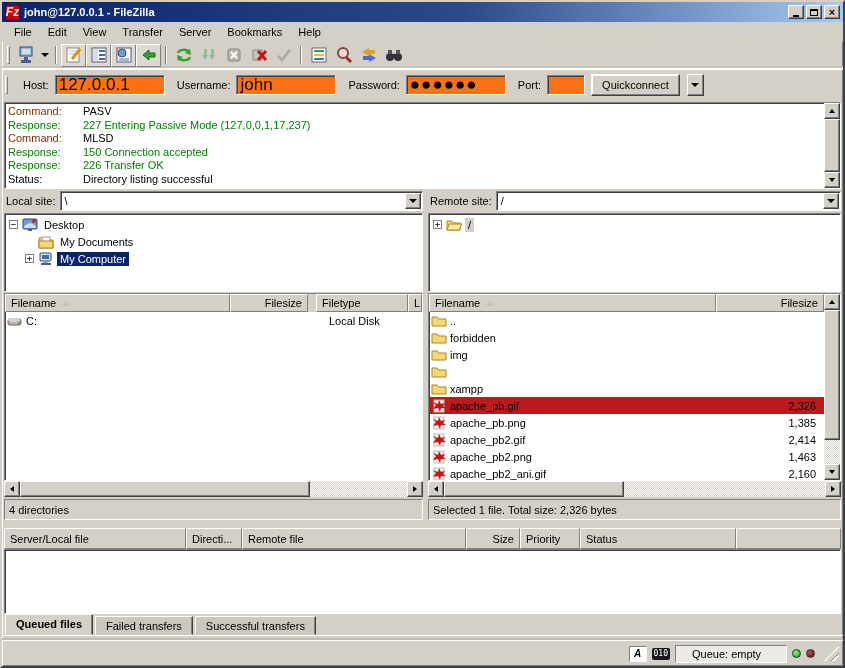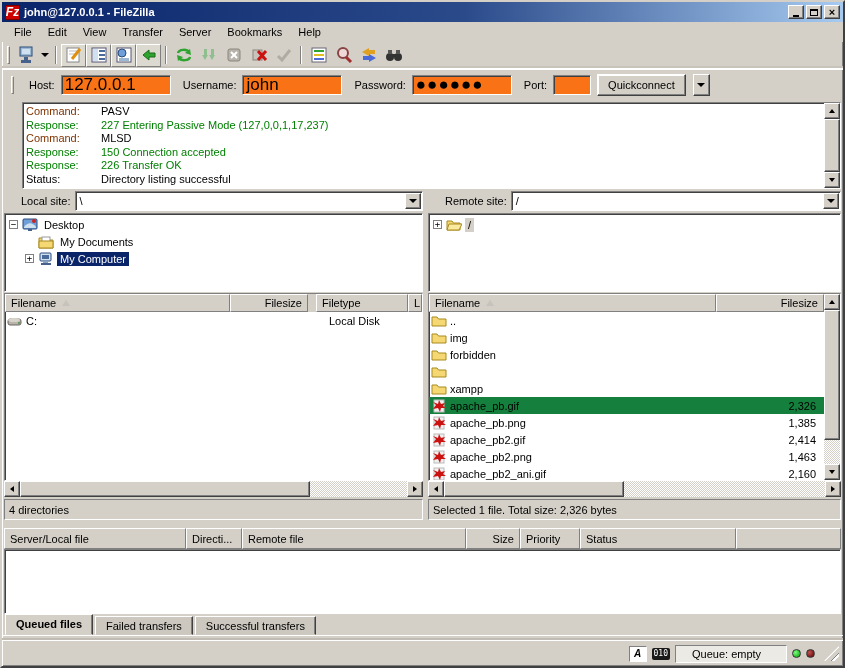--- a/index.html
+++ b/index.html
@@ -36,32 +36,32 @@
   .toolbar { top:40px; height:27px; display:flex; align-items:center; padding-left:2px; border-bottom:1px solid #fff;
     box-shadow: inset 0 -2px 0 #c8c4bc; }
   .tb-grip { width:3px; height:18px; border:1px solid; border-color:#fff #808080 #808080 #fff; margin:0 3px; }
   .tb-sep { width:2px; height:18px; border-left:1px solid #808080; border-right:1px solid #fff; margin:0 4px; }
   .tb-btn { width:25px; height:23px; display:flex; align-items:center; justify-content:center; background:transparent; border:1px solid transparent; }
   .tb-btn.pressed { border-color:#fff #808080 #808080 #fff; background:#dcd9d1; }
   .tb-drop { width:13px; height:23px; display:flex; align-items:center; justify-content:center; }
   .arrow-down { width:0; height:0; border-left:4px solid transparent; border-right:4px solid transparent; border-top:4px solid #000; }
 
   
-  .quickbar { top:67px; height:30px; display:flex; align-items:center; gap:6px; border-top:1px solid #fff; padding-left:6px; }
+  .quickbar { top:67px; height:30px; display:flex; align-items:center; gap:6px; border-top:1px solid #fff; padding-left:0; }
   .qc-label { margin-left:6px; }
   .field { height:20px; background:#f97316; border:1px solid; border-color:#808080 #fff #fff #808080;
     box-shadow: inset 1px 1px 0 #404040; padding:2px 3px; font-family:"Liberation Sans",sans-serif; font-size:17px; }
   .f-host { width:110px; } .f-user { width:100px; } .f-pass { width:100px; letter-spacing:1px; } .f-port { width:38px; }
   .qc-button { height:22px; padding:2px 10px; font-size:11px; background:#D4D0C8;
     border:1px solid; border-color:#fff #404040 #404040 #fff; box-shadow: inset -1px -1px 0 #808080, inset 1px 1px 0 #fff; }
   .qc-drop { width:17px; height:22px; display:flex; align-items:center; justify-content:center; background:#D4D0C8;
     border:1px solid; border-color:#fff #404040 #404040 #fff; box-shadow: inset -1px -1px 0 #808080; margin-left:1px; }
 
   
-  .logpanel { top:100px; height:87px; left:20px; right:2px; position:absolute; background:#fff;
+  .logpanel { top:100px; height:87px; left:2px; right:2px; position:absolute; background:#fff;
     border:1px solid; border-color:#808080 #fff #fff #808080; box-shadow: inset 1px 1px 0 #404040; }
   .log-lines { position:absolute; top:2px; left:3px; right:18px; bottom:2px; overflow:hidden; }
   .log-line { display:flex; height:13.5px; line-height:13.5px; white-space:nowrap; }
   .log-label { width:75px; flex:none; }
   .log-line.command .log-label { color:#7f3300; }
   .log-line.command .log-text { color:#000; }
   .log-line.response .log-label, .log-line.response .log-text { color:#008000; }
   .log-line.status .log-label, .log-line.status .log-text { color:#000; }
 
   
@@ -87,21 +87,21 @@
     border:1px solid; border-color:#fff #404040 #404040 #fff; box-shadow: inset -1px -1px 0 #808080; }
 
   
   .main { top:188px; height:331px; }
   .pane { position:absolute; top:0; bottom:0; }
   .pane-local { left:2px; width:419px; }
   .pane-remote { left:426px; right:2px; }
   .splitter { position:absolute; left:421px; width:5px; top:0; bottom:0; background:#D4D0C8; }
 
   .siterow { position:absolute; top:0; left:0; right:0; height:21px; display:flex; align-items:center; gap:4px; }
-  .site-label { flex:none; padding-left:17px; }
+  .site-label { flex:none; padding-left:2px; }
   .combo { flex:1; height:20px; background:#fff; border:1px solid; border-color:#808080 #fff #fff #808080;
     box-shadow: inset 1px 1px 0 #404040; display:flex; align-items:center; }
   .combo-text { flex:1; padding:0 4px; }
   .combo-btn { width:16px; height:16px; margin:1px; background:#D4D0C8; border:1px solid; border-color:#fff #404040 #404040 #fff;
     box-shadow: inset -1px -1px 0 #808080; display:flex; align-items:center; justify-content:center; }
 
   .treebox { position:absolute; top:23px; left:0; right:0; height:79px; background:#fff;
     border:1px solid; border-color:#808080 #fff #fff #808080; box-shadow: inset 1px 1px 0 #404040; overflow:hidden; padding-top:2px; }
   .tree-row { display:flex; align-items:center; height:17px; white-space:nowrap; }
   .expander { width:9px; height:9px; flex:none; background:#fff; border:1px solid #808080; color:#000;
@@ -115,21 +115,21 @@
 
   .listbox { position:absolute; top:103px; left:0; right:0; height:188px; background:#fff;
     border:1px solid; border-color:#808080 #fff #fff #808080; box-shadow: inset 1px 1px 0 #404040; overflow:hidden; }
   .list-header { display:flex; height:18px; background:#D4D0C8; }
   .hdr-cell { border:1px solid; border-color:#fff #808080 #808080 #fff; background:#D4D0C8;
     padding:2px 5px; display:flex; align-items:center; gap:6px; overflow:hidden; white-space:nowrap; }
   .hdr-right { justify-content:flex-end; }
   .sort-asc { width:0;height:0;border-left:4px solid transparent;border-right:4px solid transparent;border-bottom:6px solid #c6c3bd; }
   .list-rows { position:absolute; top:18px; left:0; right:0; bottom:0; }
   .file-row { display:flex; align-items:center; height:17px; white-space:nowrap; }
-  .file-row.selected-inactive { background:#15803d; }
+  .file-row.selected-inactive { background:#b91c1c; }
   .file-icon { width:16px; height:14px; flex:none; margin:0 3px 0 2px; }
   .cell-name { flex:1; overflow:hidden; }
   .cell-size { width:105px; flex:none; text-align:right; padding-right:8px; }
   .cell-type { width:90px; flex:none; }
   .pane-local .cell-name { flex:none; width:225px; }
   .pane-local .cell-size { width:78px; }
 
   .pane-status { position:absolute; left:0; right:0; top:309px; height:21px;
     border:1px solid; border-color:#808080 #fff #fff #808080; background:#D4D0C8;
     display:flex; align-items:center; padding:8px 4px; }
@@ -486,28 +486,28 @@
             <svg class="file-icon" viewBox="0 0 16 14">
                 <path d="M1 3 L6 3 L7.5 5 L15 5 L15 12 L1 12 Z" fill="#f5d874" stroke="#a98a1e"></path>
               </svg>
             <span class="cell-name">..</span>
             <span class="cell-size"></span>
           </div>
           <div class="file-row">
             <svg class="file-icon" viewBox="0 0 16 14">
                 <path d="M1 3 L6 3 L7.5 5 L15 5 L15 12 L1 12 Z" fill="#f5d874" stroke="#a98a1e"></path>
               </svg>
+            <span class="cell-name">forbidden</span>
+            <span class="cell-size"></span>
+          </div>
+          <div class="file-row">
+            <svg class="file-icon" viewBox="0 0 16 14">
+                <path d="M1 3 L6 3 L7.5 5 L15 5 L15 12 L1 12 Z" fill="#f5d874" stroke="#a98a1e"></path>
+              </svg>
             <span class="cell-name">img</span>
-            <span class="cell-size"></span>
-          </div>
-          <div class="file-row">
-            <svg class="file-icon" viewBox="0 0 16 14">
-                <path d="M1 3 L6 3 L7.5 5 L15 5 L15 12 L1 12 Z" fill="#f5d874" stroke="#a98a1e"></path>
-              </svg>
-            <span class="cell-name">forbidden</span>
             <span class="cell-size"></span>
           </div>
           <div class="file-row">
             <svg class="file-icon" viewBox="0 0 16 14">
                 <path d="M1 3 L6 3 L7.5 5 L15 5 L15 12 L1 12 Z" fill="#f5d874" stroke="#a98a1e"></path>
               </svg>
             <span class="cell-size"></span>
           </div>
           <div class="file-row">
             <svg class="file-icon" viewBox="0 0 16 14">

